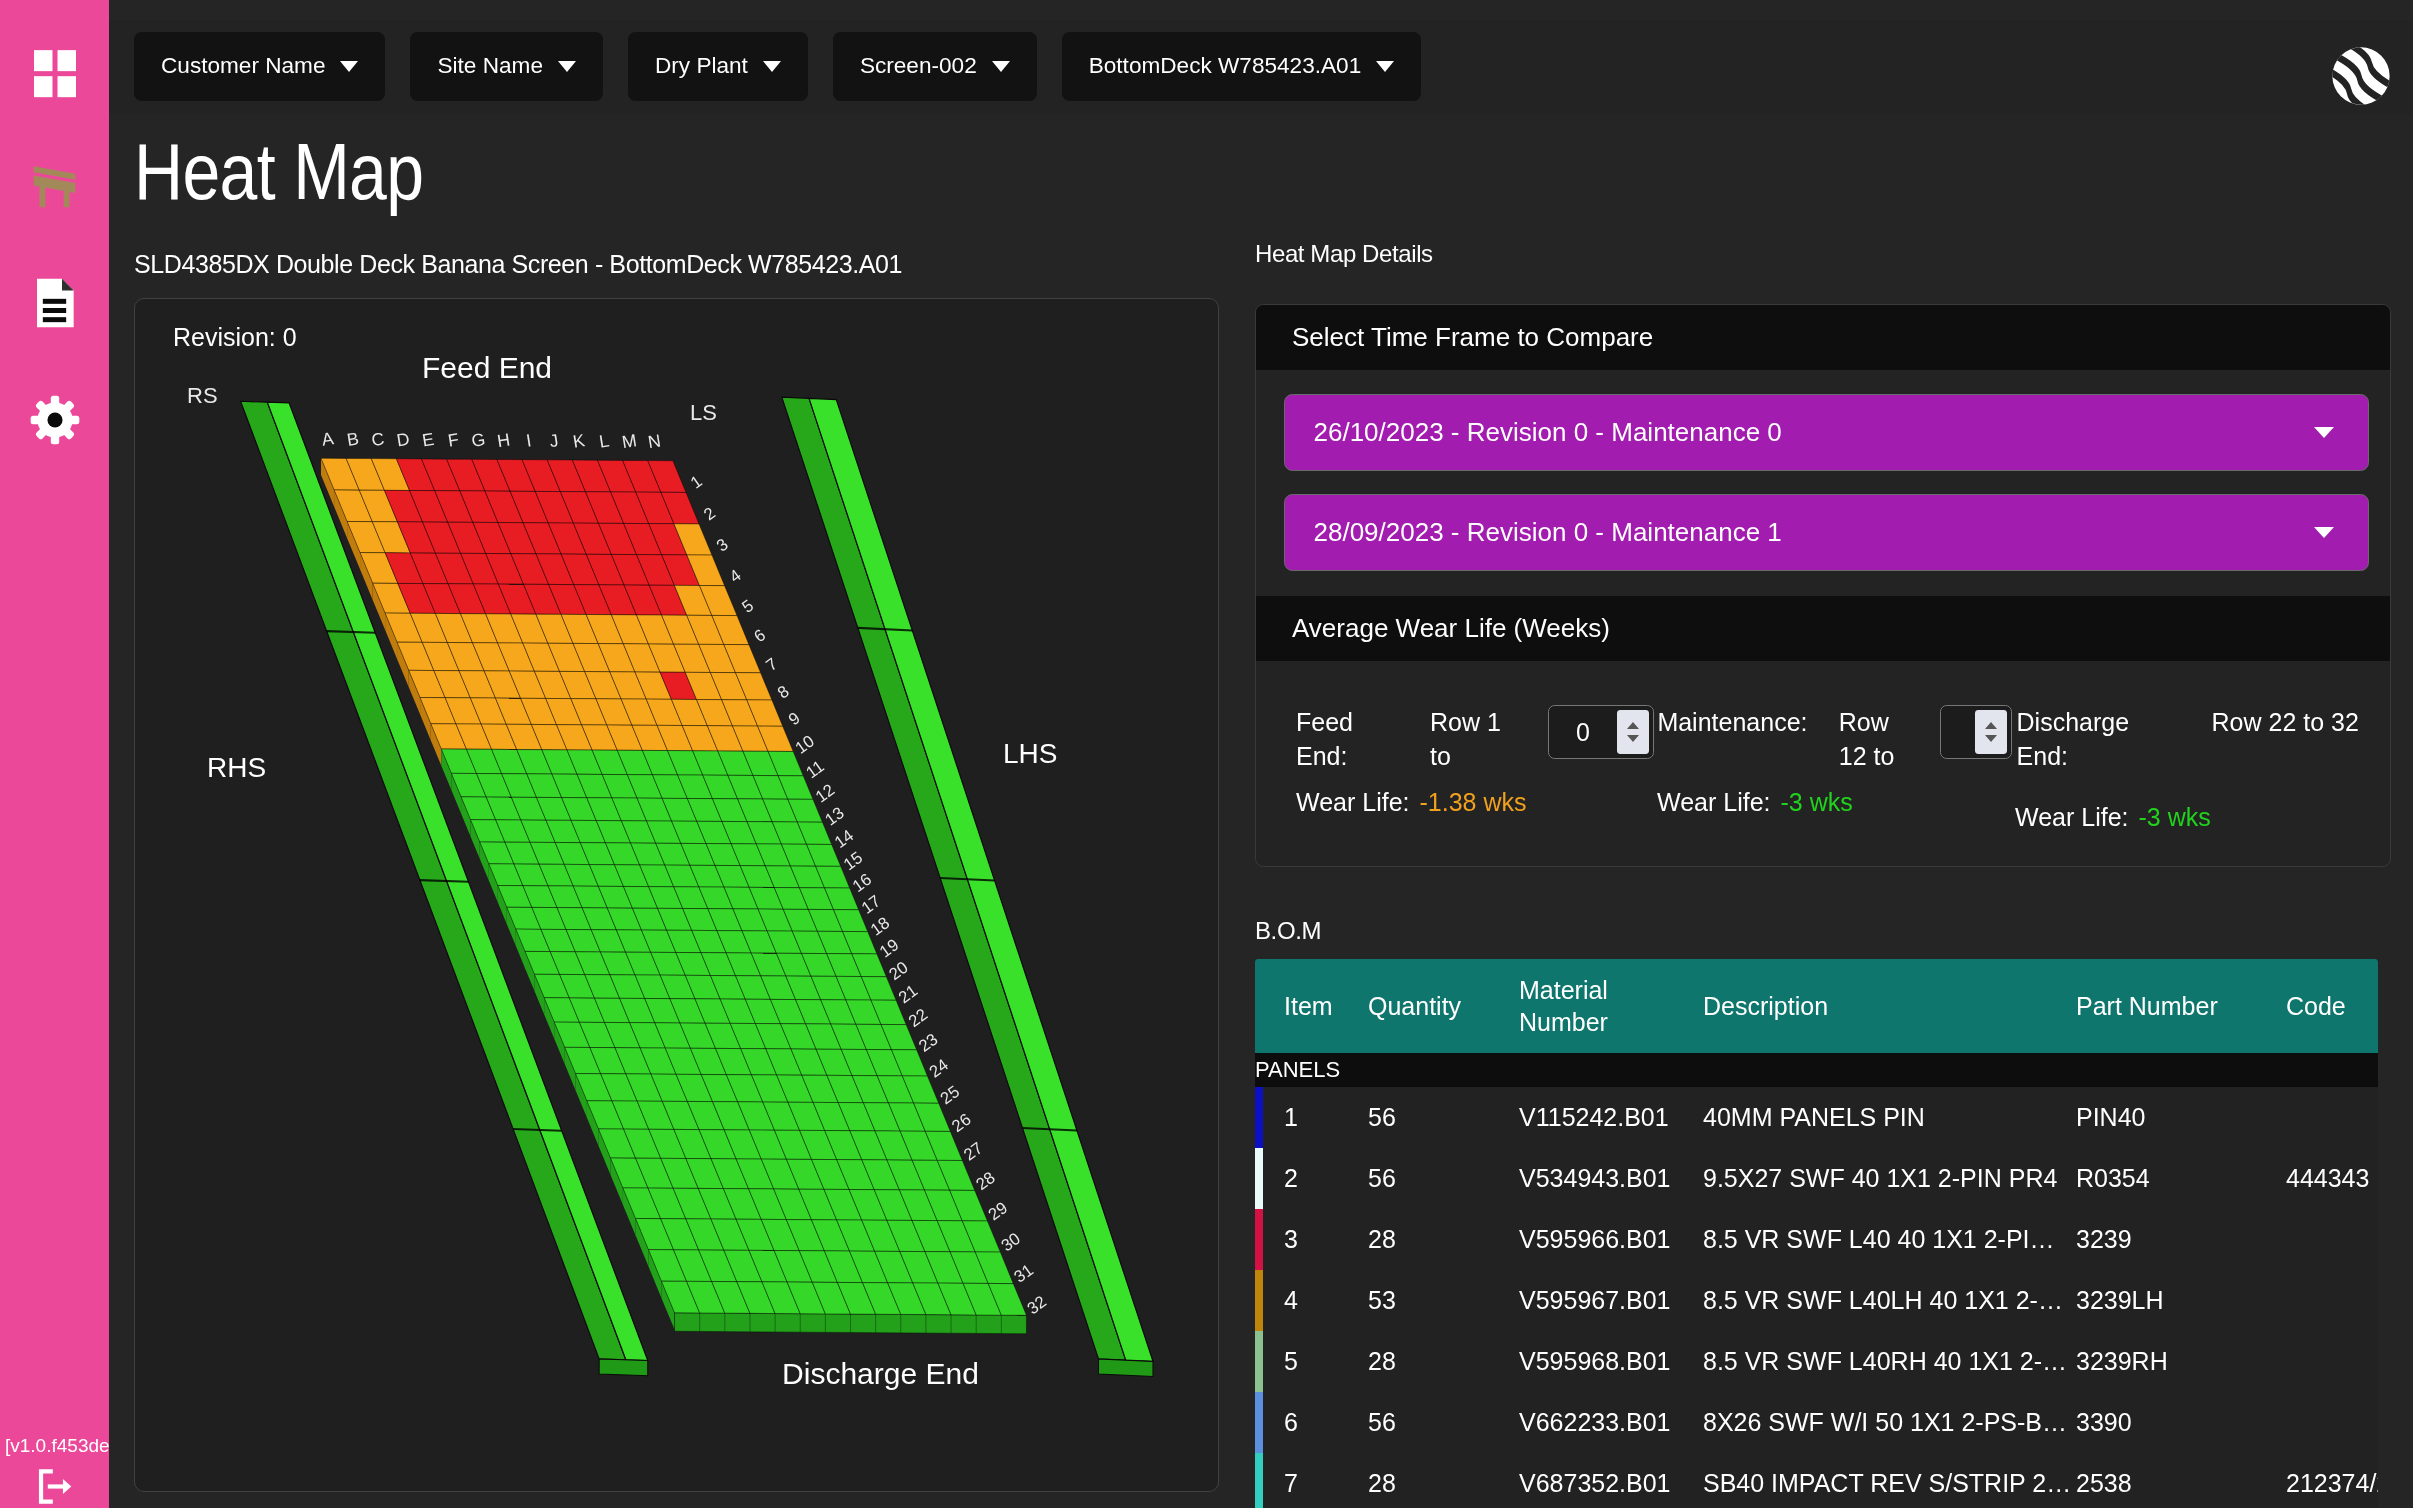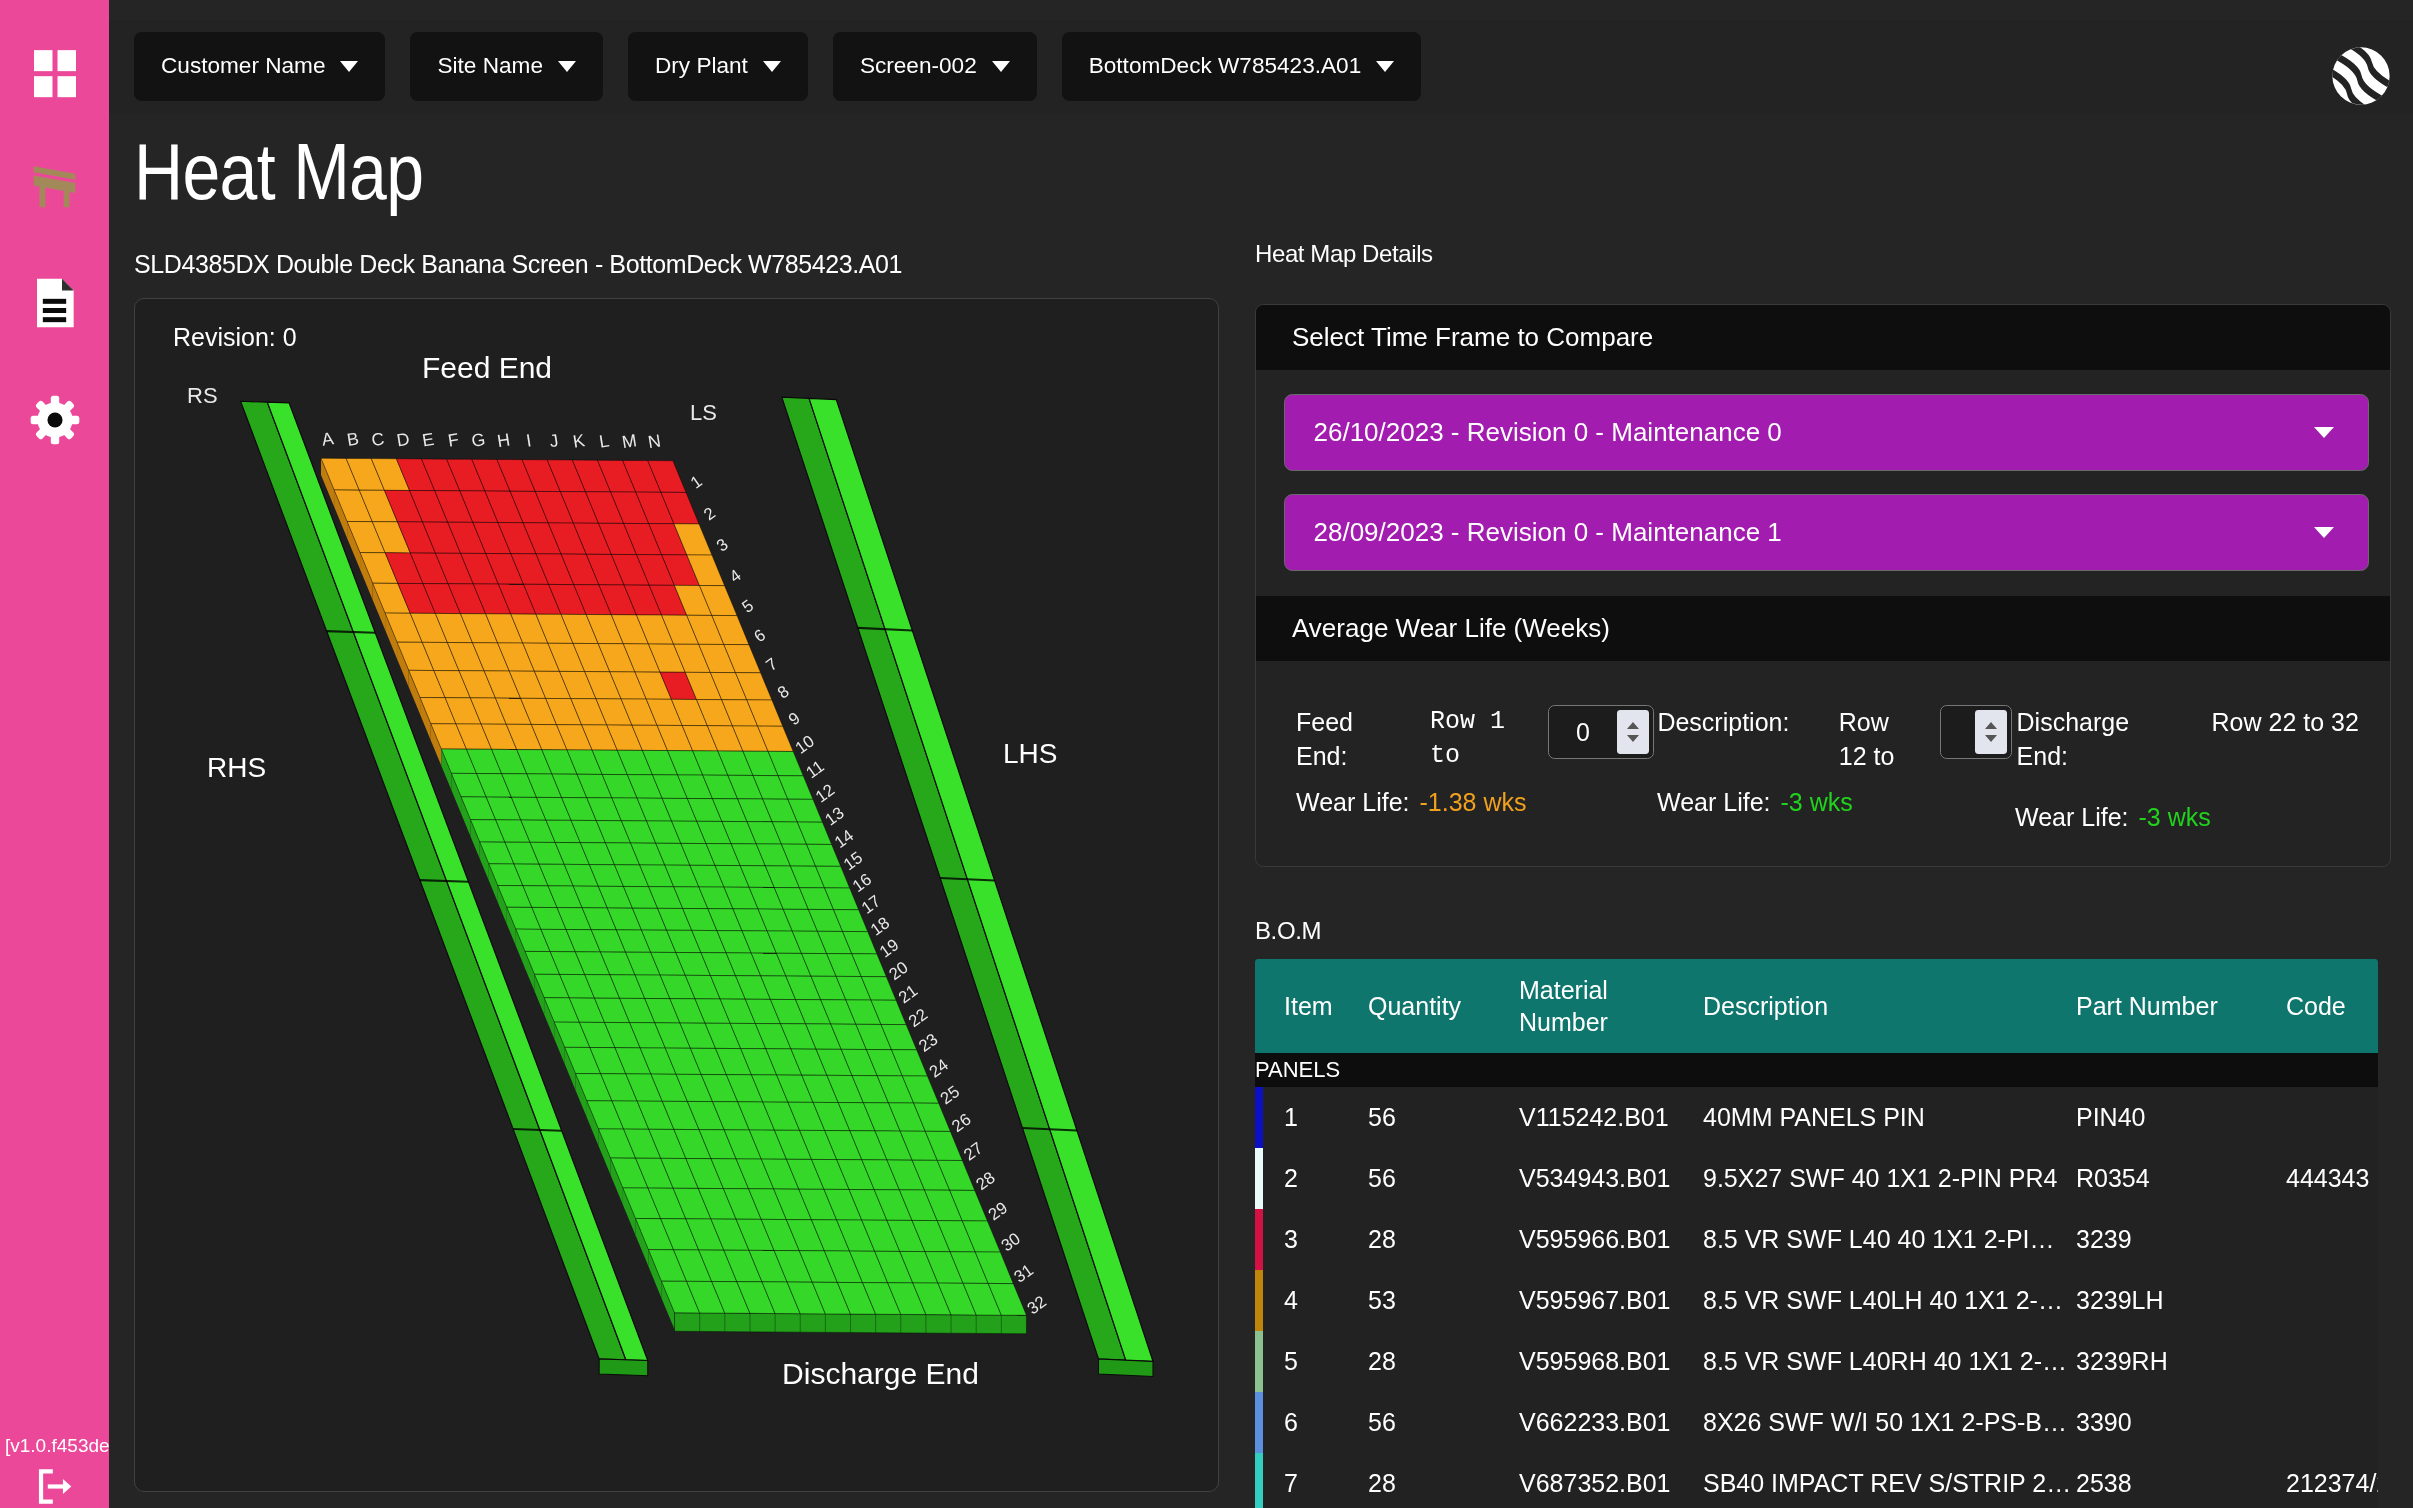--- a/index.html
+++ b/index.html
@@ -48,21 +48,21 @@
   .band.second { margin-top:25px; }
   .dropdown { display:flex; align-items:center; height:77px; margin:23.5px 21px 0 28px; background:#a21caf;
     border:1.7px solid #6a6a6a; border-radius:8.4px; padding:0 34px 0 28.5px; font-size:26px; cursor:pointer; }
   .dropdown .dd-text { flex:1; }
   .dropdown .caret { border-left-width:10px; border-right-width:10px; border-top-width:11.7px; }
   .dropdown:last-of-type { margin-bottom:0; }
 
   .wearbox { position:relative; height:205px; padding:44px 0 0 40px; display:flex; align-items:flex-start; font-size:25px; }
   .wg-label { line-height:34px; }
   .wg-l1 { width:94px; }
-  .wg-r1 { width:91px; margin-left:40px;font-family:Liberation Mono, monospace; }
+  .wg-r1 { width:91px; margin-left:40px; }
   .wg-s1 { margin-left:27px; }
   .wg-l2 { width:178px; margin-left:3.4px; }
   .wg-r2 { width:84px; margin-left:3.4px; }
   .wg-s2 { margin-left:17.6px; }
   .wg-l3 { width:138px; margin-left:4.2px; }
   .wg-r3 { width:151px; margin-left:57px; }
   .spinner { display:flex; align-items:center; height:54px; border:1.7px solid #777; border-radius:6.7px; background:#1c1c1c; }
   .spinner.wide { width:106px; } .spinner.narrow { width:72px; }
   .spin-val { flex:1; text-align:center; font-size:25px; }
   .stepper { width:32px; height:44px; margin-right:4.2px; background:#e3e5ee; border-radius:3.4px;
@@ -779,21 +779,21 @@
           <div class="wg-label wg-l1">Feed End:</div>
           <div class="wg-label wg-r1">Row 1 to</div>
           <div class="spinner wg-s1 wide">
             <span class="spin-val">0</span>
             <span class="stepper">
               <span class="st-up"></span>
               <span class="st-dn"></span>
             </span>
           </div>
           <div class="wearline wl-1"><span>Wear Life:</span><span class="wval" style="color: rgb(240, 161, 29);">-1.38 wks</span></div>
-          <div class="wg-label wg-l2">Description:</div>
+          <div class="wg-label wg-l2">Maintenance:</div>
           <div class="wg-label wg-r2">Row 12 to</div>
           <div class="spinner wg-s2 narrow">
             <span class="spin-val"></span>
             <span class="stepper">
               <span class="st-up"></span>
               <span class="st-dn"></span>
             </span>
           </div>
           <div class="wearline wl-2"><span>Wear Life:</span><span class="wval" style="color: rgb(33, 211, 29);">-3 wks</span></div>
           <div class="wg-label wg-l3">Discharge End:</div>

